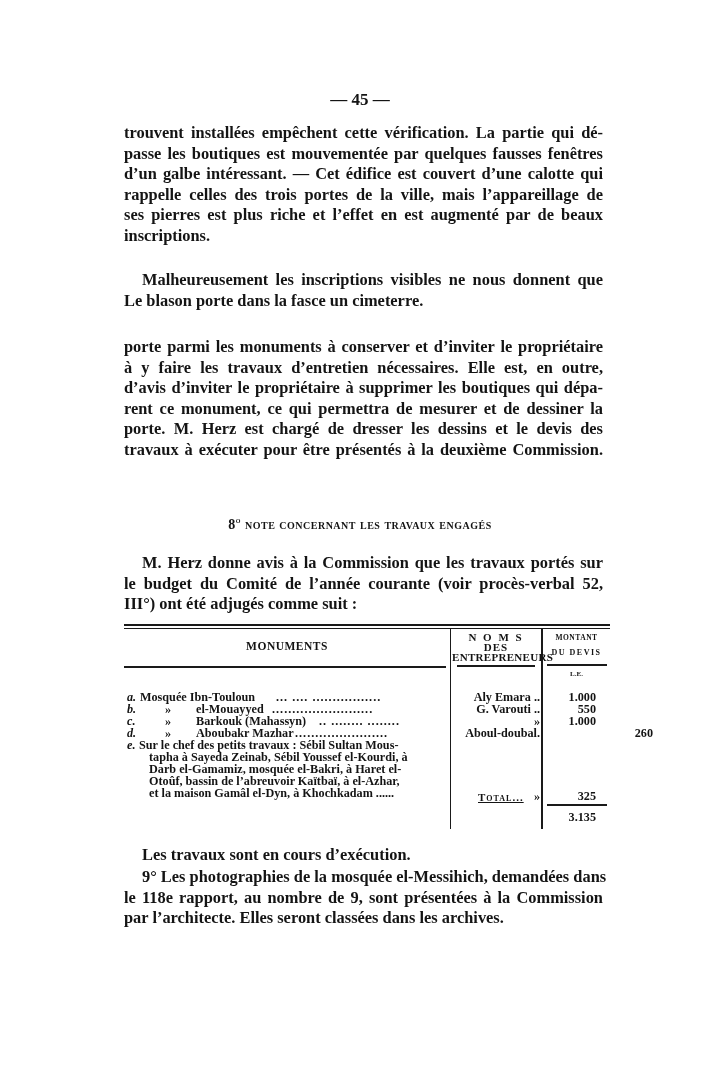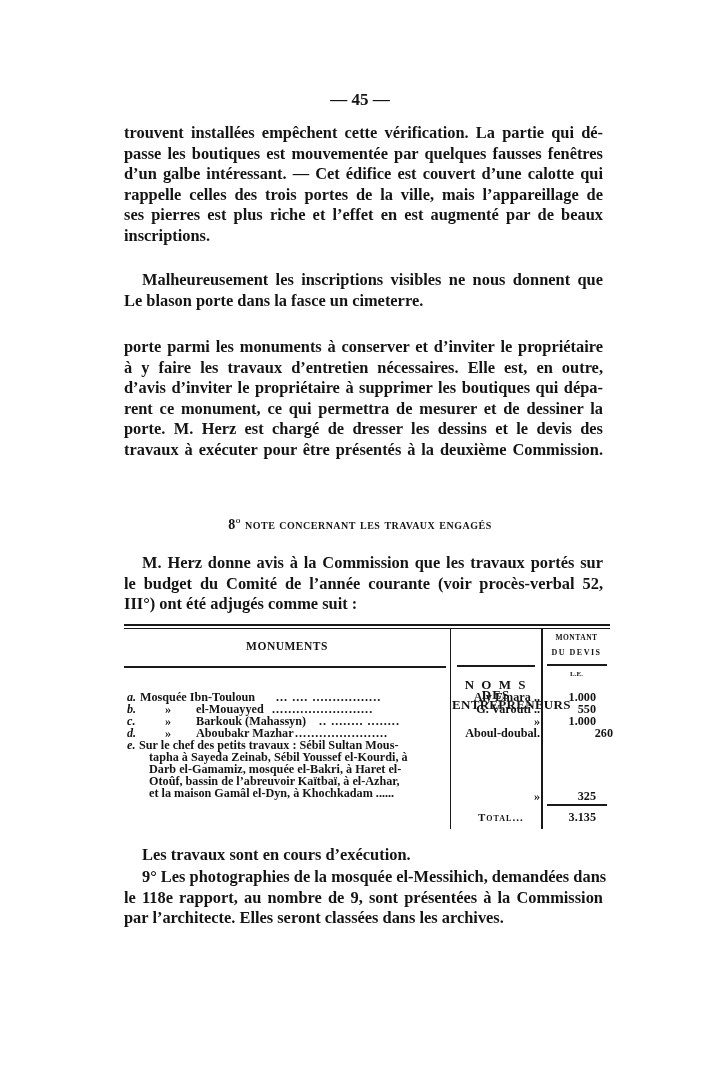--- a/index.html
+++ b/index.html
@@ -10,21 +10,21 @@
     .para { position: absolute; left: 124px; width: 479px; font-size: 16.4px; line-height: 20.5px;
       text-align: justify; font-weight: bold; }
     .para .line { display: block; text-align: justify; text-align-last: justify; white-space: nowrap; }
     .para .line.last { text-align-last: left; }
     .indent { padding-left: 18px; }
     .section-title { position: absolute; top: 515px; left: 0; width: 720px; text-align: center;
       font-size: 14px; font-weight: bold; font-variant: small-caps; letter-spacing: 0.5px; }
     .section-title .sup { font-size: 9px; vertical-align: super; }
     .rule { position: absolute; background: #1a1a1a; }
     .th { position: absolute; font-weight: bold; text-align: center; }
-    .th-small { font-size: 13px; letter-spacing: 1px; line-height: 10px; margin-top: 48px; }
+    .th-small { font-size: 11px; letter-spacing: 1px; line-height: 10px; }
     .row { position: absolute; font-size: 12.2px; line-height: 12px; white-space: nowrap; font-weight: bold; }
     .lbl { position: absolute; font-style: italic; }
     .cell-r { position: absolute; text-align: right; font-size: 12.2px; line-height: 12px; font-weight: bold; }
     .cell-c { position: absolute; text-align: right; font-size: 12.2px; line-height: 12px; font-weight: bold; }
     .dots { letter-spacing: 1px; }
     .total { position: absolute; font-size: 11px; font-weight: bold; font-variant: small-caps; letter-spacing: 1px; }
     .note { position: absolute; left: 124px; width: 479px; font-size: 16.4px; line-height: 20.5px; font-weight: bold; }
   </style>
 </head>
 <body>
@@ -124,25 +124,25 @@
 
   <div class="cell-c" style="left:452px; top:691px; width:88px;">Aly Emara ..</div>
   <div class="cell-c" style="left:452px; top:703px; width:88px;">G. Varouti ..</div>
   <div class="cell-c" style="left:452px; top:715px; width:88px;">»</div>
   <div class="cell-c" style="left:452px; top:727px; width:88px;">Aboul-doubal.</div>
   <div class="cell-c" style="left:452px; top:790px; width:88px;">»</div>
 
   <div class="cell-r" style="left:543px; top:691px; width:53px;">1.000</div>
   <div class="cell-r" style="left:543px; top:703px; width:53px;">550</div>
   <div class="cell-r" style="left:543px; top:715px; width:53px;">1.000</div>
-  <div class="cell-r" style="left:518px; top:727px; width:48px;padding-left:47px;">260</div>
+  <div class="cell-r" style="left:558px; top:727px; width:48px;padding-left:47px;">260</div>
   <div class="cell-r" style="left:543px; top:790px; width:53px;">325</div>
 
   <div class="rule" style="left:547px; top:804px; width:60px; height:1.5px;"></div>
-  <div class="total" style="left:478px; top:811px;">Total...</div>
+  <div class="total" style="left:478px; top:791px;text-decoration:underline;">Total...</div>
   <div class="cell-r" style="left:543px; top:811px; width:53px;">3.135</div>
 </div>
 
 <div class="note" style="top:845px; left:142px; width:460px;">Les travaux sont en cours d’exécution.</div>
 
 <div class="para" style="top:867px;">
   <span class="line indent">9° Les photographies de la mosquée el-Messihich, demandées dans</span>
   <span class="line">le 118e rapport, au nombre de 9, sont présentées à la Commission</span>
   <span class="line last">par l’architecte. Elles seront classées dans les archives.</span>
 </div>

